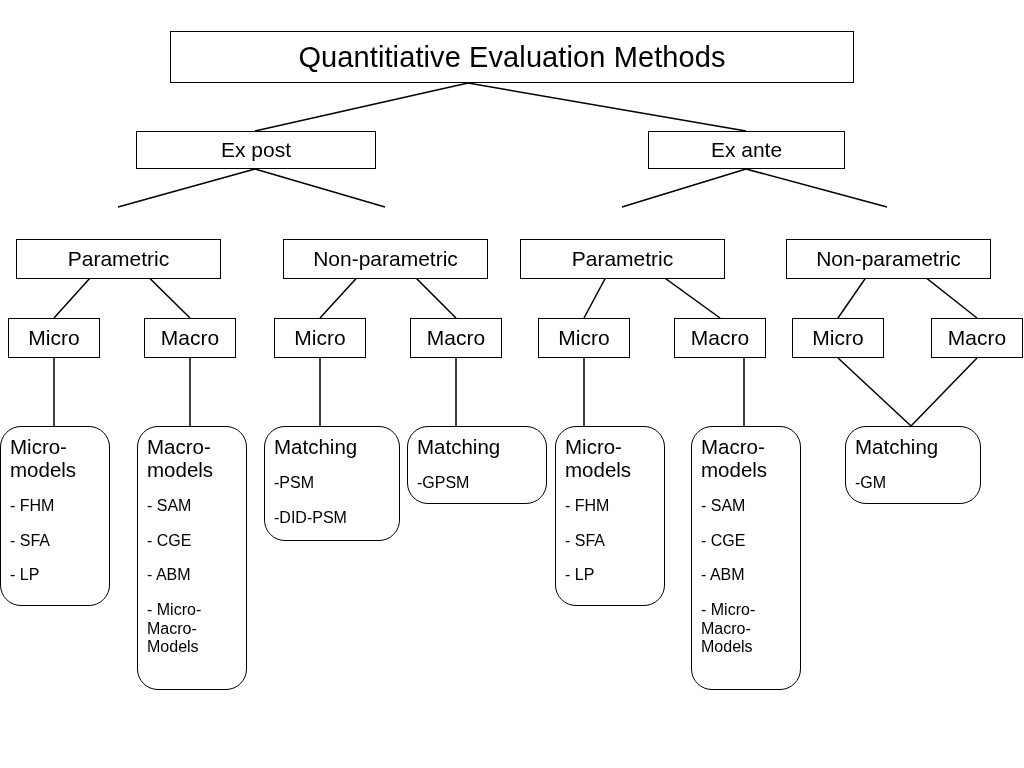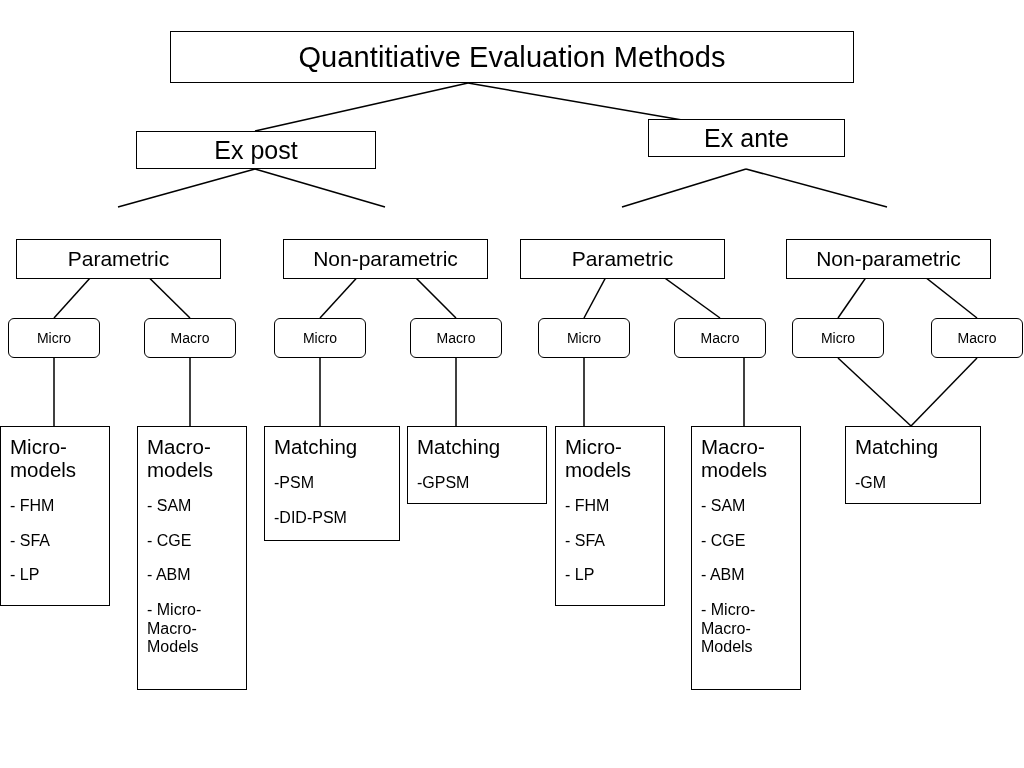--- a/index.html
+++ b/index.html
@@ -35,35 +35,35 @@
     z-index: 2;
   }
   .node.center {
     display: flex;
     align-items: center;
     justify-content: center;
     text-align: center;
   }
   .node.leaf {
     padding: 8px 9px 9px 9px;
+    border-radius: 21px;
   }
   .title-node {
     font-size: 29px;
     letter-spacing: 0.1px;
   }
   .lvl2-node {
-    font-size: 25px;
+    font-size: 21px;
   }
   .lvl3-node {
     font-size: 21px;
     margin-top: 32px;
   }
   .lvl4-node {
-    font-size: 14px;
-    border-radius: 6px;
+    font-size: 21px;
   }
   .leaf-title {
     font-size: 20.5px;
     line-height: 1.13;
     display: block;
     margin-bottom: 8px;
     white-space: pre-line;
   }
   .leaf-item {
     font-size: 16px;
@@ -117,21 +117,21 @@
     </g>
   </svg>
 
   <div class="node center title-node" style="left:170px; top:31px; width:684px; height:52px;">
     <span>Quantitiative Evaluation Methods</span>
   </div>
 
   <div class="node center lvl2-node" style="left:136px; top:131px; width:240px; height:38px;">
     <span>Ex post</span>
   </div>
-  <div class="node center lvl2-node" style="left:648px; top:119px; width:197px; height:38px;">
+  <div class="node center lvl2-node" style="left:648px; top:131px; width:197px; height:38px;">
     <span>Ex ante</span>
   </div>
 
   <div class="node center lvl3-node" style="left:16px; top:207px; width:205px; height:40px;">
     <span>Parametric</span>
   </div>
   <div class="node center lvl3-node" style="left:283px; top:207px; width:205px; height:40px;">
     <span>Non-parametric</span>
   </div>
   <div class="node center lvl3-node" style="left:520px; top:207px; width:205px; height:40px;">

